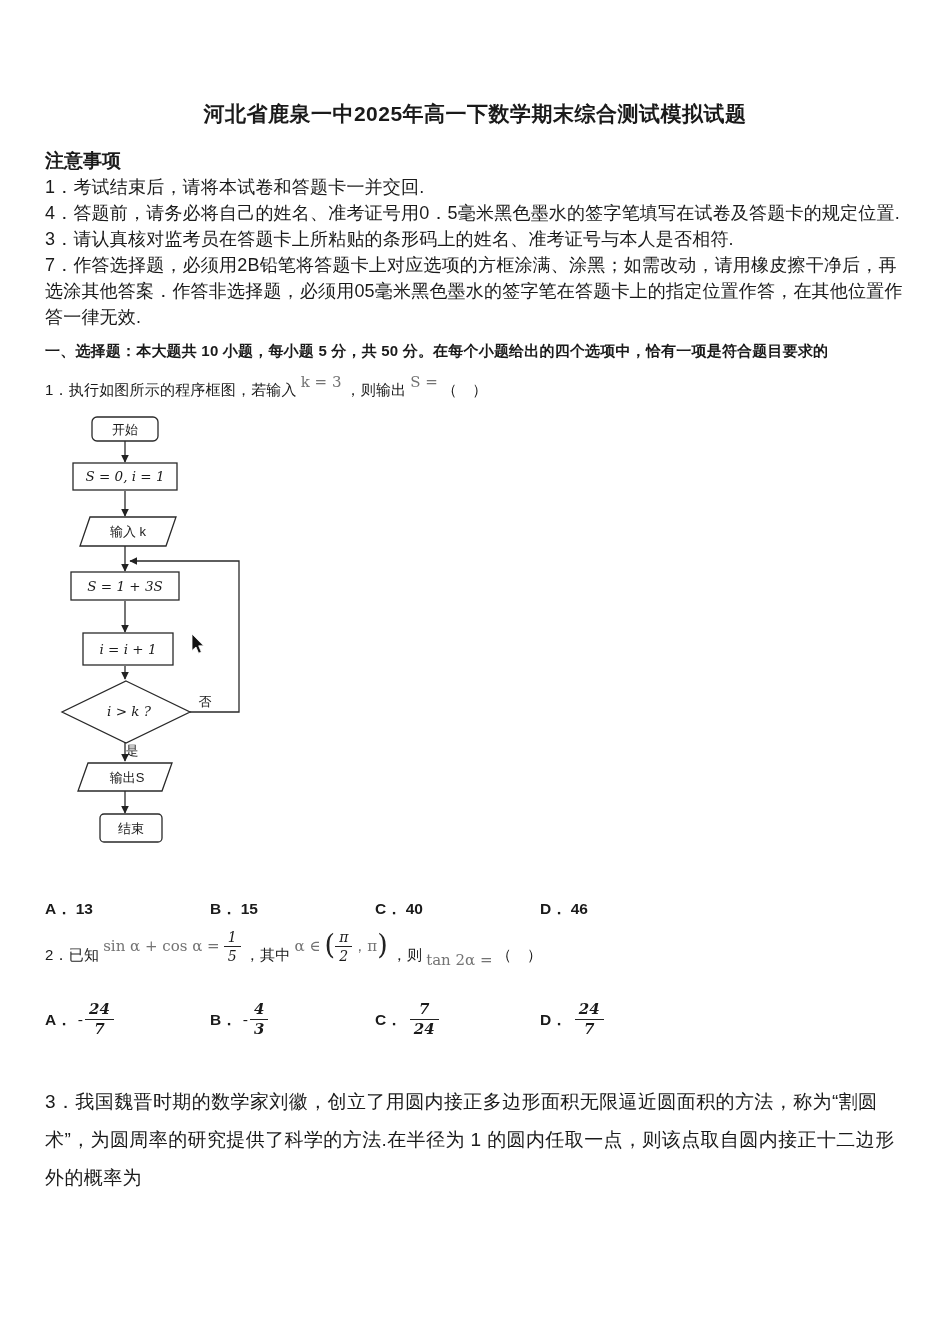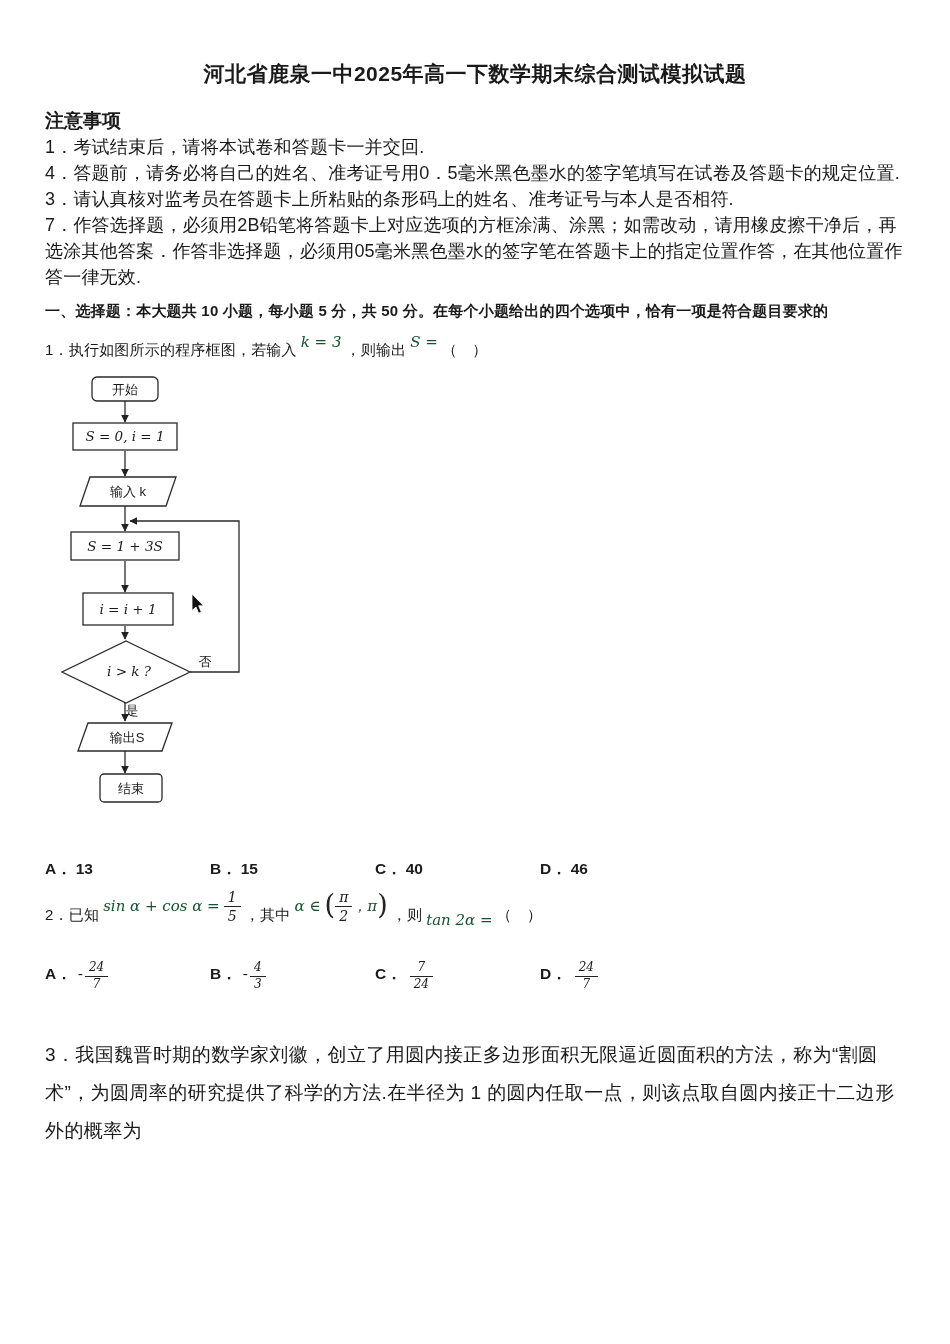--- a/index.html
+++ b/index.html
@@ -2,33 +2,33 @@
 <html><head>
 <meta charset="utf-8">
 <style>
   * { margin:0; padding:0; box-sizing:border-box; }
   html,body { background:#ffffff; }
   body {
     width:950px; height:1344px; margin:0 auto; overflow:hidden;
     font-family:"Liberation Sans","DejaVu Sans",sans-serif;
     color:#1a1a1a;
   }
-  .page { padding:60px 45px 0 45px; }
+  .page { padding:100px 45px 0 45px; }
 
   .title { text-align:center; font-size:21px; font-weight:bold; letter-spacing:.5px; }
 
   .notice-heading { margin-top:20px; font-size:19px; font-weight:bold; }
   .notice-item { font-size:18px; line-height:26px; letter-spacing:.2px; }
 
   .section-heading { margin-top:9px; font-size:15px; font-weight:bold; line-height:24px; letter-spacing:.2px; }
 
   .q-stem { margin-top:18px; font-size:15px; }
   .plain { letter-spacing:.2px; }
 
-  .mi { font-family:"DejaVu Serif","Liberation Serif",serif; font-style:italic; color:#14532d; }
+  .mi { font-family:"DejaVu Serif","Liberation Serif",serif; color:#737373; }
   .raise { position:relative; top:-8px; display:inline-block; padding:0 4px; }
   .raise-hi { position:relative; top:-9px; display:inline-block; padding:0 4px; }
   .lower { position:relative; top:5px; display:inline-block; padding:0 4px; }
 
   .frac { display:inline-block; vertical-align:middle; text-align:center; line-height:1.15;
           font-family:"DejaVu Serif","Liberation Serif",serif; font-style:italic; font-size:14px; }
   .frac .fnum { display:block; border-bottom:1px solid #222; padding:0 4px 1px; }
   .frac .fden { display:block; padding:1px 4px 0; }
   .bigp { font-size:27px; font-weight:normal; font-style:normal; vertical-align:middle;
           position:relative; top:-2px; font-family:"DejaVu Serif",serif; color:#222; }
@@ -39,21 +39,21 @@
   svg text { text-anchor:middle; fill:#1a1a1a; }
   .fc-cn  { font-size:13px; font-family:"Liberation Sans",sans-serif; }
   .fc-math{ font-size:13.5px; font-style:italic; font-family:"DejaVu Serif",serif; }
   .fc-side{ font-size:13px; font-family:"Liberation Sans",sans-serif; }
 
   .options { display:flex; margin-top:38px; font-size:15.5px; }
   .opt { width:165px; font-weight:bold; }
   .opt-label { margin-right:4px; }
   .frac-options { margin-top:28px; align-items:center; }
   .opt-sign { font-weight:normal; font-family:"DejaVu Serif",serif; padding:0 2px; }
-  .optfrac { font-weight:normal; font-size:12px; vertical-align:-9px; }
+  .optfrac { font-weight:bold; font-size:15px; vertical-align:-9px; }
 
   .q3 { margin-top:44px; font-size:19px; line-height:38px; letter-spacing:.4px; }
 </style>
 </head>
 <body>
 
 <div class="page">
 
   <h1 class="title">河北省鹿泉一中2025年高一下数学期末综合测试模拟试题</h1>
 

